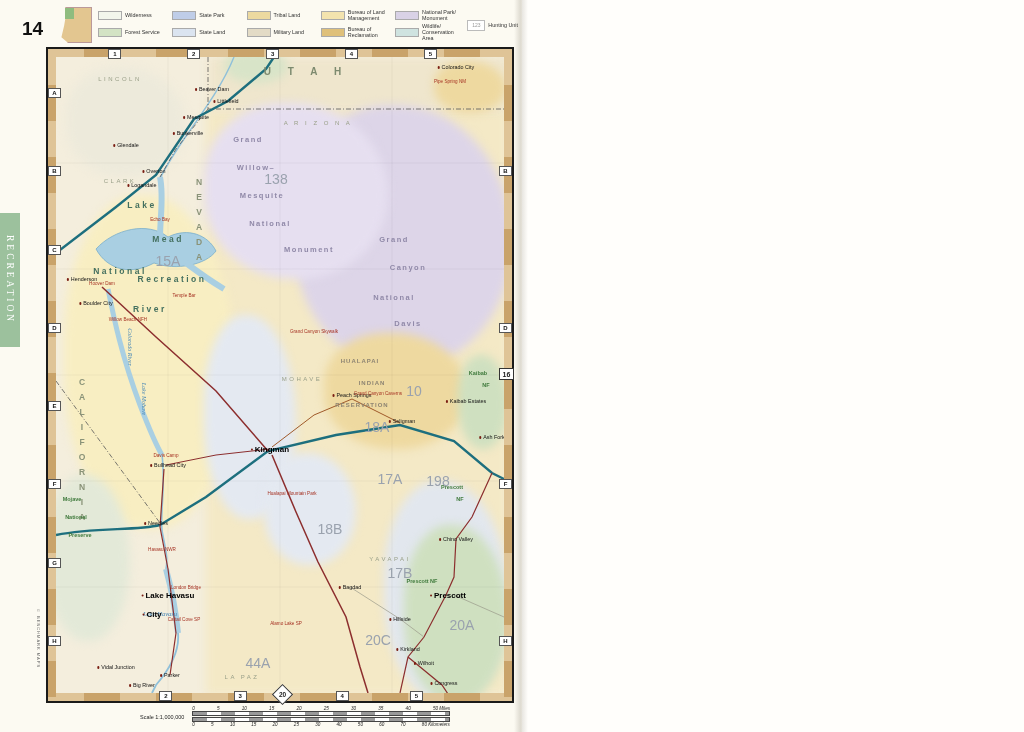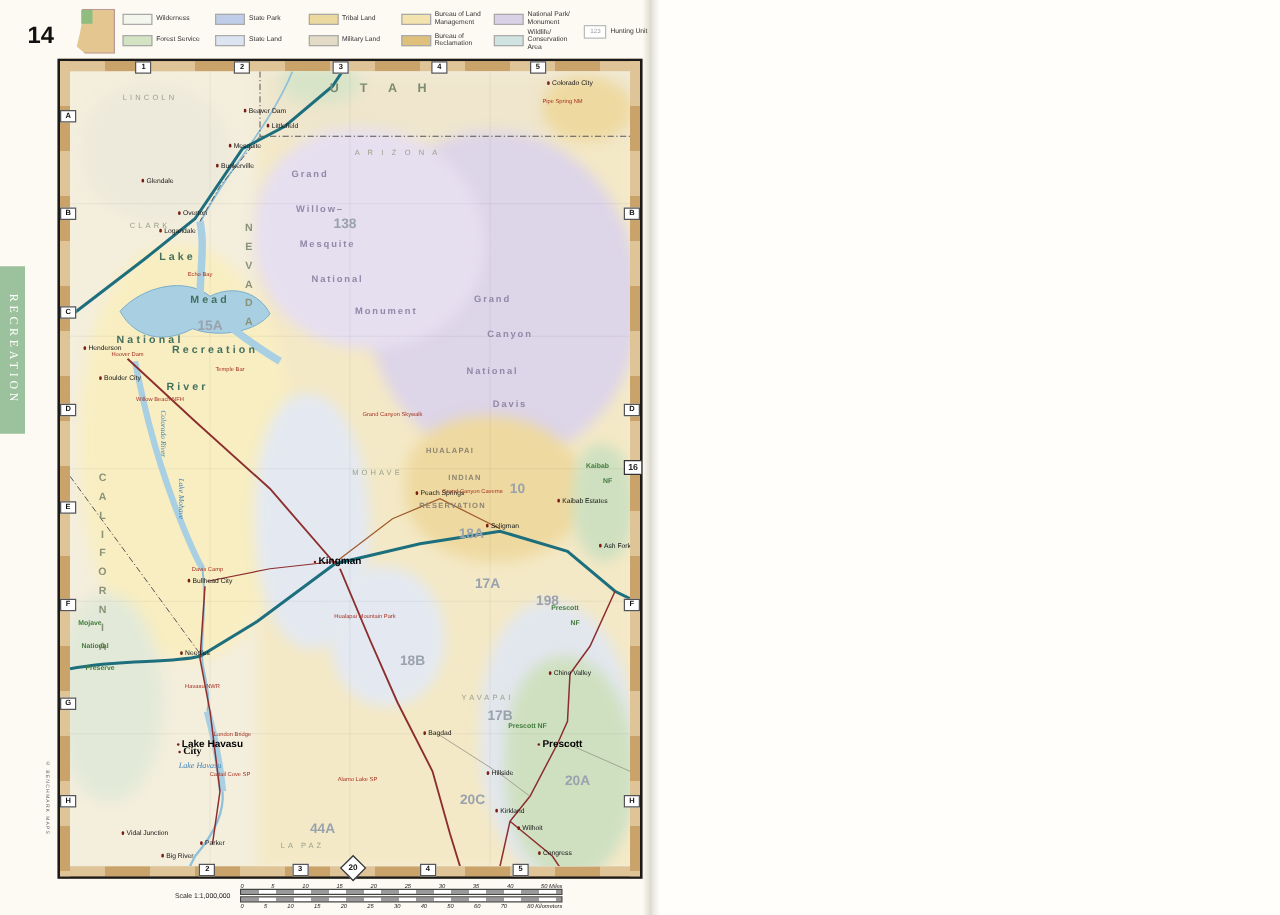--- a/index.html
+++ b/index.html
@@ -47,21 +47,21 @@
   .cityb{font-size:8px;font-weight:bold;color:#000}
   .red{font-size:4.6px;color:#a63324}
   .wat{font-size:6.5px;font-style:italic;color:#4384b5;font-family:"Liberation Serif",serif}
   .watv{writing-mode:vertical-rl;font-size:6px;font-style:italic;color:#4384b5;font-family:"Liberation Serif",serif}
   .nra{color:#44705f;font-weight:bold;letter-spacing:2.5px;font-size:8.5px}
   .area{color:#9089a8;letter-spacing:1.5px;font-size:7.5px;font-weight:bold}
   .ir{color:#8d8472;letter-spacing:1px;font-size:6px;font-weight:bold}
   .co{color:#9aa089;letter-spacing:2.5px;font-size:6px}
   .st{color:#7d8a6f;letter-spacing:7px;font-size:10px;font-weight:bold}
   .stv{writing-mode:vertical-lr;text-orientation:upright;letter-spacing:5px;color:#8a9378;font-size:8.5px;font-weight:bold}
-  .hu{color:#9aa2ae;font-weight:bold;font-size:11px}
+  .hu{color:#9aa2ae;font-weight:normal;font-size:14px}
   .nf{color:#3f7a3c;font-size:5.5px;font-weight:bold}
   .sixteen{position:absolute;background:#fff;border:1px solid #333;width:13px;height:10px;
            font-family:"Liberation Sans",sans-serif;font-size:7px;font-weight:bold;display:flex;align-items:center;justify-content:center;z-index:7}
   #benchcredit{position:absolute;left:36px;top:608px;writing-mode:vertical-rl;font-family:"Liberation Sans",sans-serif;
                font-size:4px;color:#666;letter-spacing:1px}
   
   #scale{position:absolute;left:140px;top:706px;width:310px;font-family:"Liberation Sans",sans-serif;font-size:5.5px;color:#222;display:flex;gap:8px;align-items:center}
   #scale .bars{flex:1}
   .ticks{display:flex;justify-content:space-between;font-size:4.6px;color:#222}
   .bar{height:3px;border:.5px solid #444;background:repeating-linear-gradient(90deg,#9a9a9a 0 14px,#fff 14px 28px)}
@@ -279,40 +279,40 @@
           <span class="ml city" style="left: 352px; top: 592px;">Kirkland</span>
           <span class="ml city" style="left: 368px; top: 606px;">Wilhoit</span>
           <span class="ml city" style="left: 388px; top: 626px;">Congress</span>
           <span class="ml city" style="left: 100px; top: 466px;">Needles</span>
           <span class="ml city" style="left: 112px; top: 408px;">Bullhead City</span>
           <span class="ml city" style="left: 114px; top: 618px;">Parker</span>
           <span class="ml city" style="left: 86px; top: 628px;">Big River</span>
           <span class="ml city" style="left: 60px; top: 610px;">Vidal Junction</span>
           <span class="ml cityb" style="left: 214px; top: 392px;">Kingman</span>
           <span class="ml cityb" style="left: 112px; top: 538px;">Lake Havasu</span>
-          <span class="ml cityb" style="left: 96px; top: 544px; font-family: Liberation Serif, serif;">City</span>
+          <span class="ml cityb" style="left: 96px; top: 557px;">City</span>
           <span class="ml cityb" style="left: 392px; top: 538px;">Prescott</span>
           <span class="ml red" style="left: 46px; top: 226px;">Hoover Dam</span>
           <span class="ml red" style="left: 72px; top: 262px;">Willow Beach NFH</span>
           <span class="ml red" style="left: 128px; top: 238px;">Temple Bar</span>
           <span class="ml red" style="left: 104px; top: 162px;">Echo Bay</span>
           <span class="ml red" style="left: 258px; top: 274px;">Grand Canyon Skywalk</span>
           <span class="ml red" style="left: 322px; top: 336px;">Grand Canyon Caverns</span>
           <span class="ml red" style="left: 236px; top: 436px;">Hualapai Mountain Park</span>
           <span class="ml red" style="left: 130px; top: 530px;">London Bridge</span>
           <span class="ml red" style="left: 128px; top: 562px;">Cattail Cove SP</span>
           <span class="ml red" style="left: 230px; top: 566px;">Alamo Lake SP</span>
           <span class="ml red" style="left: 106px; top: 492px;">Havasu NWR</span>
           <span class="ml red" style="left: 394px; top: 24px;">Pipe Spring NM</span>
           <span class="ml red" style="left: 110px; top: 398px;">Davis Camp</span>
           <span class="ml hu" style="left: 220px; top: 122px;">138</span>
           <span class="ml hu" style="left: 112px; top: 204px;">15A</span>
           <span class="ml hu" style="left: 358px; top: 334px;">10</span>
           <span class="ml hu" style="left: 276px; top: 370px; margin-left: 45px;">18A</span>
-          <span class="ml hu" style="left: 334px; top: 410px;">17A</span>
+          <span class="ml hu" style="left: 334px; top: 422px;">17A</span>
           <span class="ml hu" style="left: 274px; top: 472px;">18B</span>
           <span class="ml hu" style="left: 344px; top: 516px;">17B</span>
           <span class="ml hu" style="left: 382px; top: 424px;">198</span>
           <span class="ml hu" style="left: 406px; top: 568px;">20A</span>
           <span class="ml hu" style="left: 322px; top: 583px;">20C</span>
           <span class="ml hu" style="left: 202px; top: 606px;">44A</span>
         </div>
     </div>
   </div>
 

